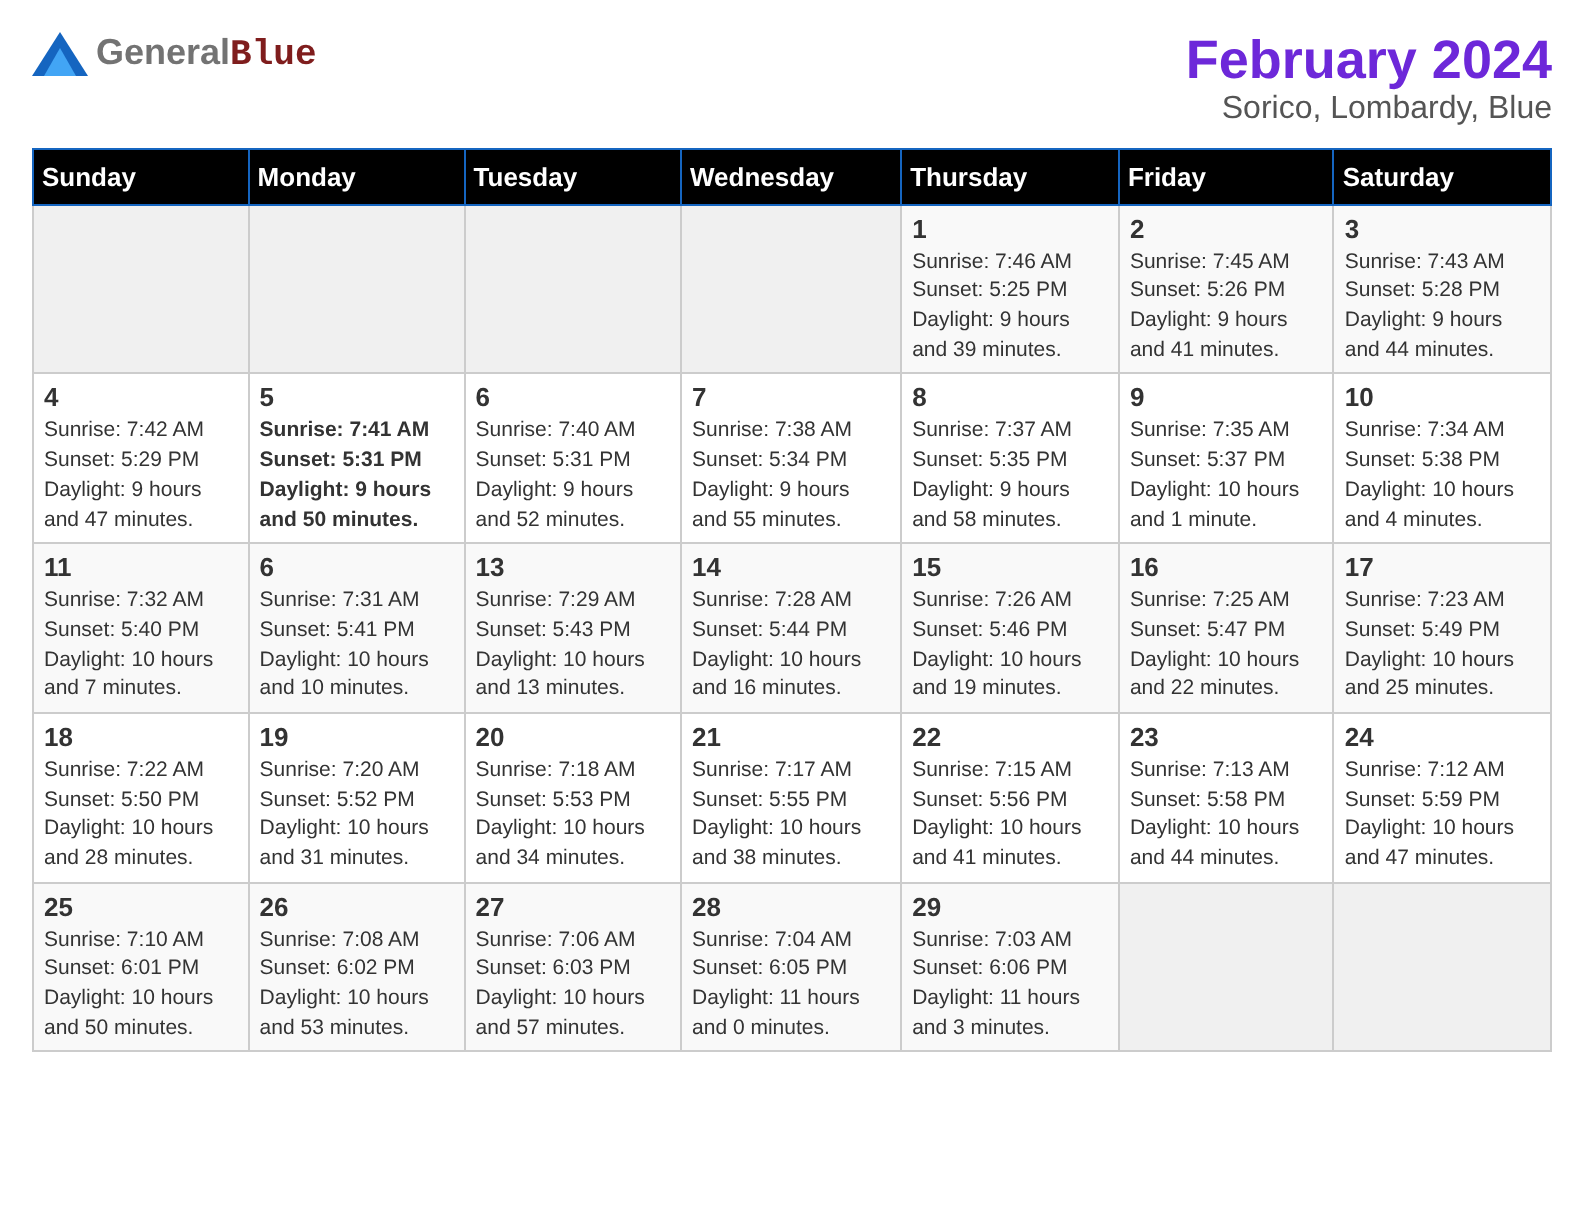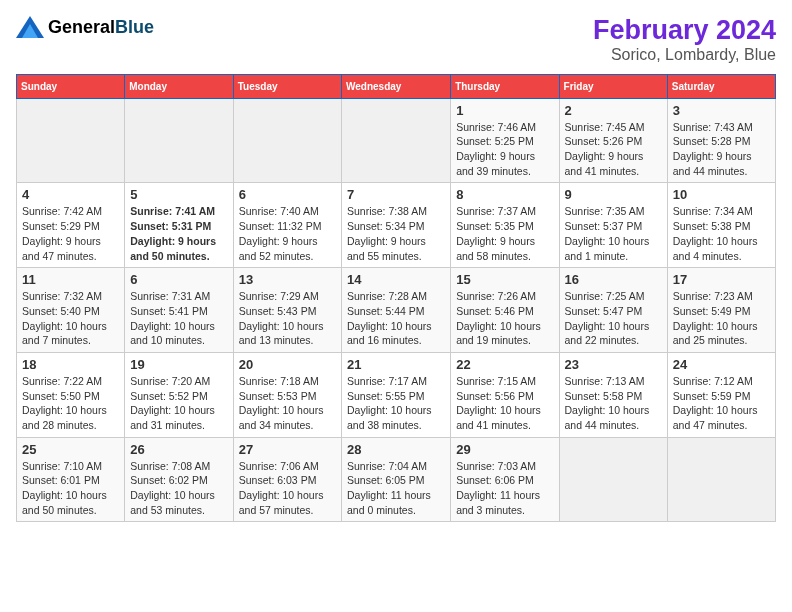--- a/index.html
+++ b/index.html
@@ -17,26 +17,27 @@
       margin-bottom: 10px;
     }
     .logo {
       display: flex;
       align-items: center;
       gap: 4px;
     }
     .logo-text-general {
       font-size: 18px;
       font-weight: bold;
-      color: #000000;
+      color: #737373;
     }
     .logo-text-blue {
       font-size: 18px;
       font-weight: bold;
-      color: #0c4a6e;
+      color: #7f1d1d;
+      font-family: Liberation Mono, monospace;
     }
     .logo-icon {
       width: 28px;
       height: 22px;
     }
     .title-block {
       text-align: right;
     }
     .title-block h1 {
       font-size: 27px;
@@ -48,23 +49,23 @@
       font-size: 16px;
       font-weight: normal;
       color: #555;
     }
     .calendar {
       width: 100%;
       border-collapse: collapse;
       border: 1px solid #ccc;
     }
     .calendar th {
-      background-color: #ef4444;
+      background-color: #000000;
       color: #fff;
-      font-size: 10px;
+      font-size: 13px;
       font-weight: bold;
       padding: 6px 4px;
       text-align: left;
       border: 1px solid #1565c0;
     }
     .calendar td {
       vertical-align: top;
       border: 1px solid #ccc;
       padding: 4px 5px;
       width: 113px;
@@ -159,21 +160,21 @@
         </td>
         <td>
           <span class="day-num">5</span>
           <div class="day-info" style="white-space: pre-line; font-weight: bold;">Sunrise: 7:41 AM
 Sunset: 5:31 PM
 Daylight: 9 hours and 50 minutes.</div>
         </td>
         <td>
           <span class="day-num">6</span>
           <div class="day-info" style="white-space: pre-line;">Sunrise: 7:40 AM
-Sunset: 11:32 PM
+Sunset: 5:31 PM
 Daylight: 9 hours and 52 minutes.</div>
         </td>
         <td>
           <span class="day-num">7</span>
           <div class="day-info" style="white-space: pre-line;">Sunrise: 7:38 AM
 Sunset: 5:34 PM
 Daylight: 9 hours and 55 minutes.</div>
         </td>
         <td>
           <span class="day-num">8</span>

